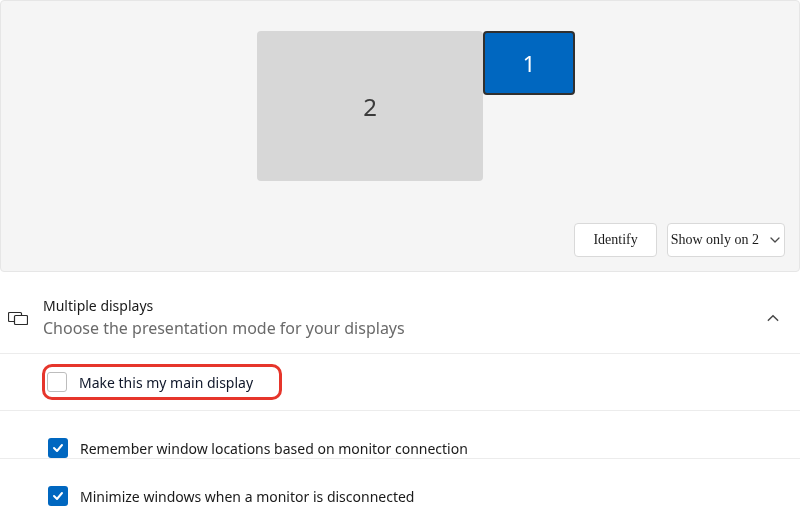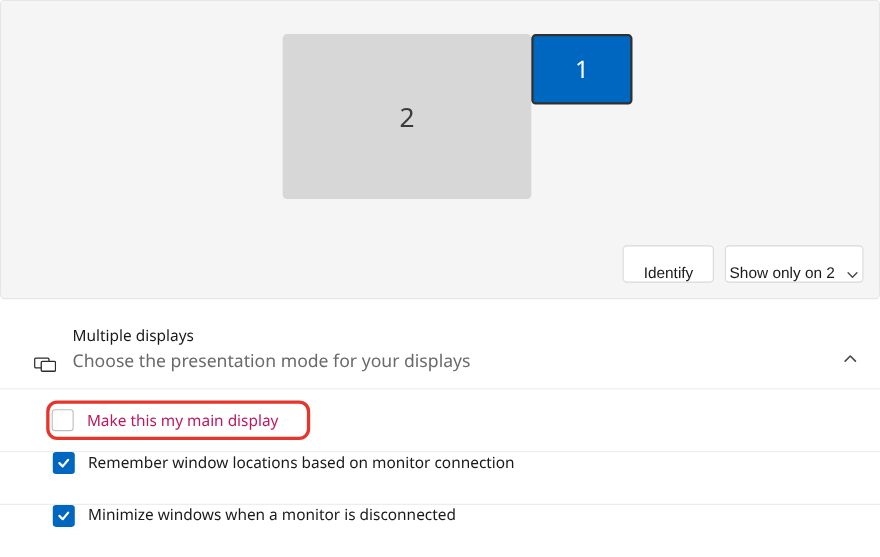--- a/index.html
+++ b/index.html
@@ -3,29 +3,29 @@
 <meta charset="utf-8">
 <style>
   * { box-sizing: border-box; margin: 0; padding: 0; }
   html, body { width: 800px; height: 506px; font-family: "Segoe UI", system-ui, sans-serif; font-size: 14px; color: #1a1a1a; background: #ffffff; overflow: hidden; }
   .arrange-panel { background: #f5f5f5; border: 1px solid #e6e6e6; border-radius: 4px; position: relative; padding: 14px; height: 272px; }
   .monitor-area { position: relative; height: 190px; }
   .monitor { position: absolute; display: flex; align-items: center; justify-content: center; border-radius: 4px; cursor: pointer; user-select: none; }
   .monitor-2 { left: 242px; top: 16px; width: 226px; height: 150px; background: #d7d7d7; color: #3b3b3b; font-size: 24px; }
   .monitor-1 { left: 468px; top: 16px; width: 92px; height: 64px; background: #0067c0; color: #ffffff; font-size: 22px; border: 2px solid #303030; }
   .btn-row { position: absolute; right: 14px; bottom: 14px; display: flex; gap: 10px; }
-  .btn { background: #ffffff; border: 1px solid #d9d9d9; border-radius: 4px; height: 34px; padding: 0 18px; display: flex; align-items: flex-end; gap: 10px; font-size: 14px; color: #1a1a1a; cursor: pointer; }
+  .btn { background: #ffffff; border: 1px solid #d9d9d9; border-radius: 4px; height: 34px; padding: 0 18px; display: flex; align-items: center; gap: 10px; font-size: 14px; color: #1a1a1a; cursor: pointer; font-family: Liberation Serif, serif; }
   .btn.wide { padding: 0 3px; }
-  .section-header { display: flex; align-items: flex-end; padding: 16px 14px 14px 30px; border-bottom: 1px solid #ececec; margin-top: 8px; }
+  .section-header { display: flex; align-items: center; padding: 16px 14px 14px 7px; border-bottom: 1px solid #ececec; margin-top: 8px; }
   .section-icon { width: 22px; display: flex; justify-content: center; }
   .section-text { margin-left: 14px; flex: 1; }
   .section-title { font-size: 14px; font-weight: 400; color: #1a1a1a; }
   .section-sub { font-size: 16px; color: #6a6a6a; margin-top: 2px; }
   .section-chevron { padding: 6px; }
-  .option-row { display: flex; align-items: flex-start; height: 48px; padding-left: 48px; border-bottom: 1px solid #ececec; }
+  .option-row { display: flex; align-items: flex-end; height: 48px; padding-left: 48px; border-bottom: 1px solid #ececec; }
   .cb { width: 20px; height: 20px; border-radius: 3px; display: flex; align-items: center; justify-content: center; flex-shrink: 0; }
   .cb.unchecked { border: 1.5px solid #bdbdbd; background: #fff; }
   .cb.checked { background: #0067c0; }
   .option-label { margin-left: 12px; font-size: 14px; }
   .highlight-box { border: 3px solid #e6352b; border-radius: 10px; padding: 5px 26px 5px 2px; margin: 6px 0 6px 42px; display: inline-flex; align-items: center; }
   .highlight-row-wrap { border-bottom: 1px solid #ececec; padding: 4px 0; }
   svg { display: block; }
 </style>
 </head>
 <body>
@@ -68,21 +68,21 @@
   <span class="section-chevron">
     <svg width="14" height="14" viewBox="0 0 12 12">
         <path d="M2 8 L6 4 L10 8" stroke="#4a4a4a" stroke-width="1.3" fill="none" stroke-linecap="round" stroke-linejoin="round"></path>
       </svg>
   </span>
 </div>
 
 <div class="highlight-row-wrap">
   <div class="highlight-box">
     <span class="cb unchecked"></span>
-    <span class="option-label" style="color:#be185d">Make this my main display</span>
+    <span class="option-label" style="color:#0f172a">Make this my main display</span>
   </div>
 </div>
 
 <div class="option-row">
   <span class="cb checked">
     <svg width="14" height="14" viewBox="0 0 14 14">
         <path d="M3 7 L6 10 L11 4" stroke="#fff" stroke-width="2" fill="none" stroke-linecap="round" stroke-linejoin="round"></path>
       </svg>
   </span>
   <span class="option-label">Remember window locations based on monitor connection</span>

